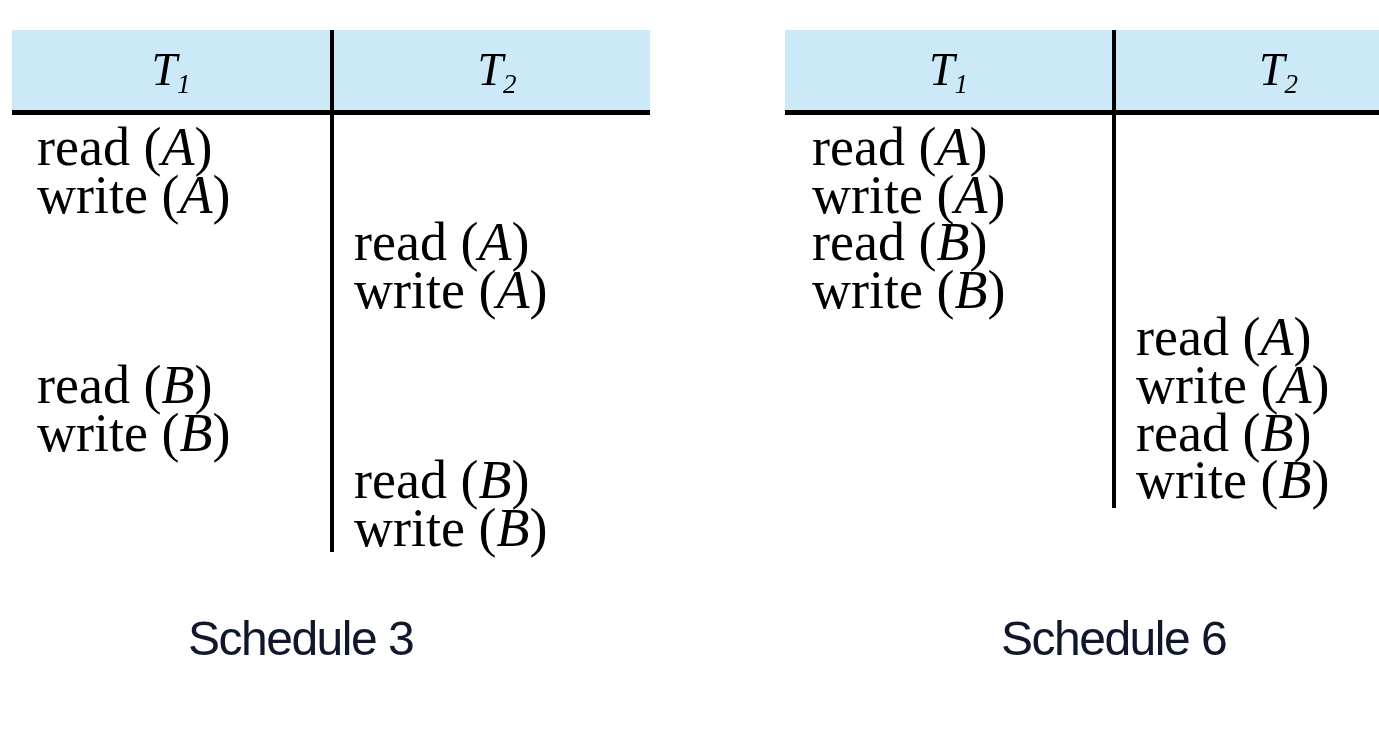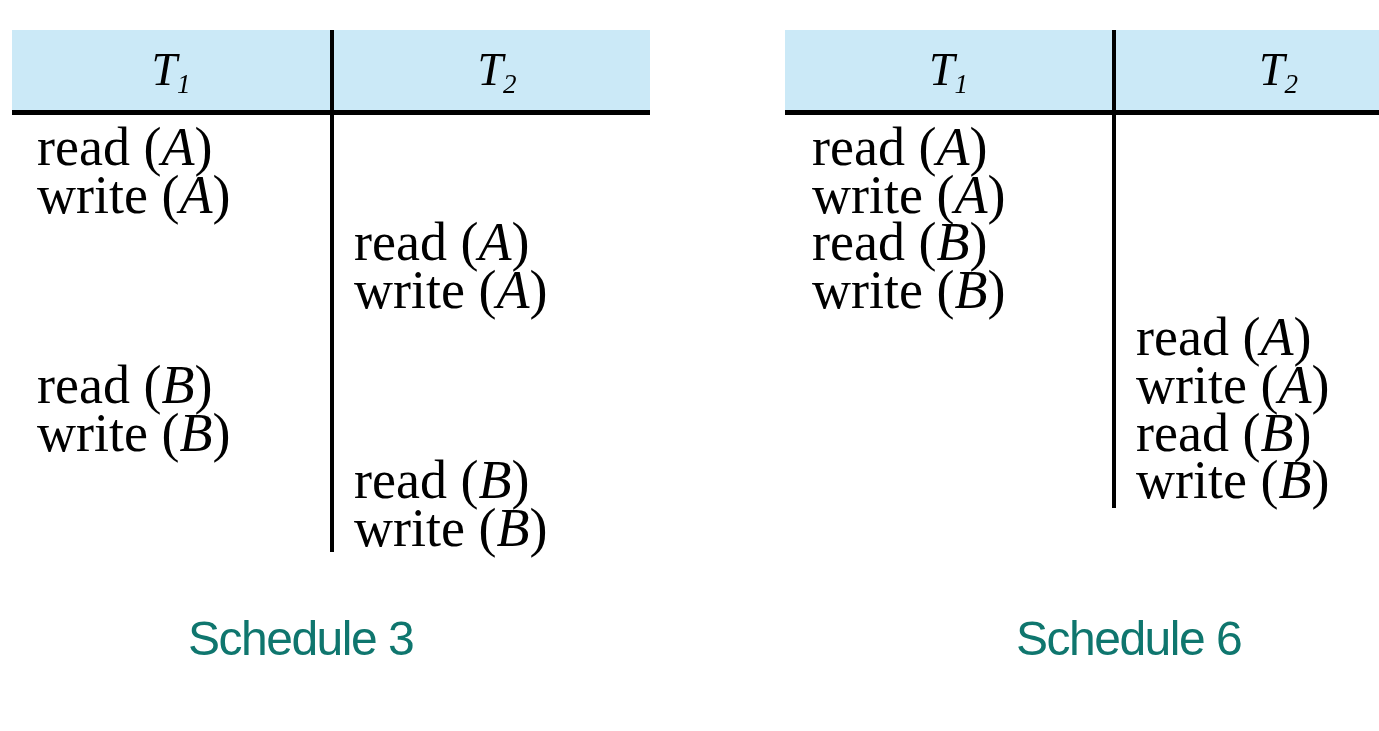--- a/index.html
+++ b/index.html
@@ -82,25 +82,25 @@
   .cellR { flex: 1; padding-left: 24px; }
   .op .var { font-style: italic; }
 
   .caption {
     position: absolute;
     top: 585px;
     font-family: "Liberation Sans", sans-serif;
     font-size: 48px;
     line-height: 48px;
     letter-spacing: -1.5px;
-    color: #0f766e;
+    color: #0f172a;
     white-space: nowrap;
   }
   .s3 .caption { left: 176px; }
-  .s6 .caption { left: 231px; }
+  .s6 .caption { left: 216px; }
 </style>
 </head>
 <body>
 
 <div class="canvas">
 
   <section class="schedule s3">
     <div class="header" style="background: rgb(203, 233, 247);">
       <div class="hcell c1">
         <span class="hlabel"><span>T</span><sub>1</sub></span>

